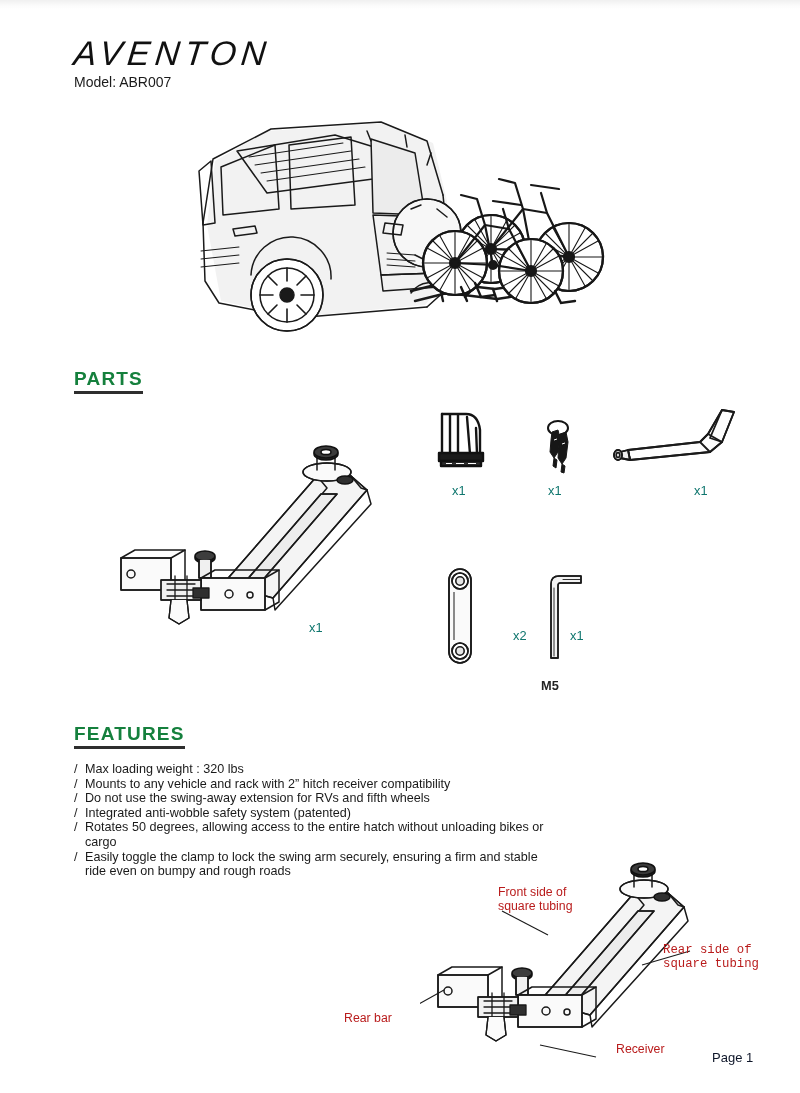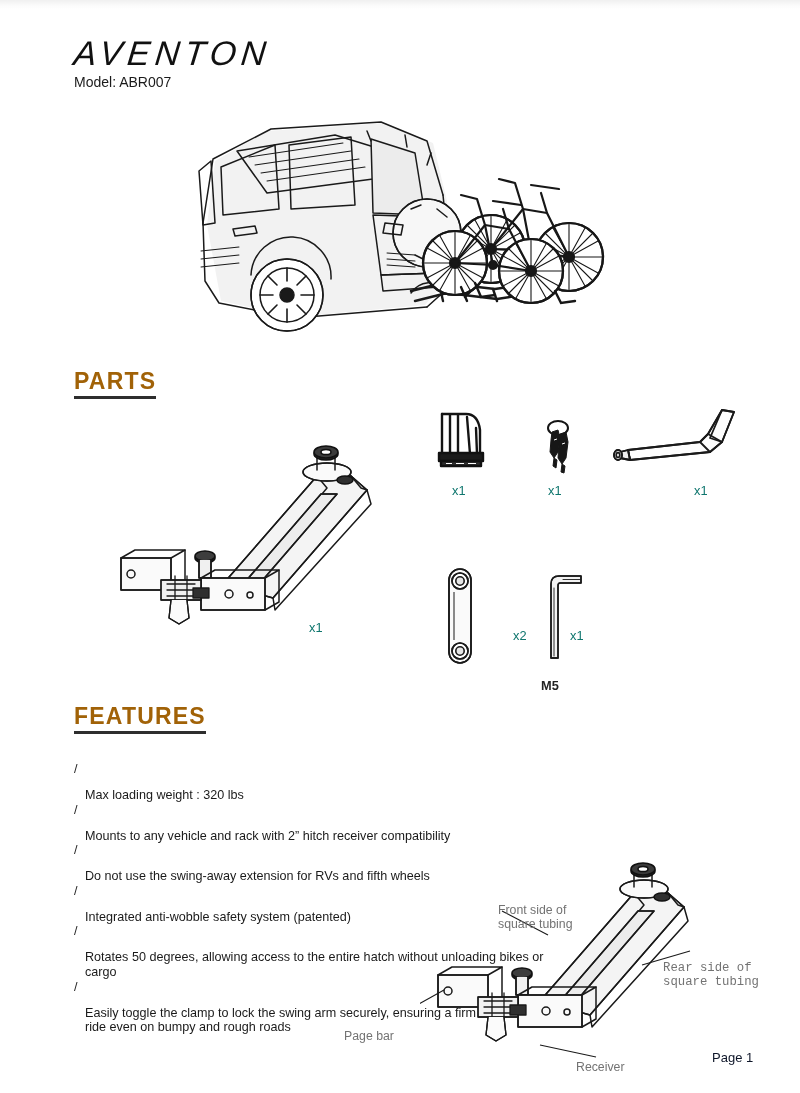--- a/index.html
+++ b/index.html
@@ -44,39 +44,39 @@
     left: 74px;
     top: 74px;
     font-size: 14px;
     color: #1a1a1a;
     white-space: nowrap;
   }
 
   
   .sec-head {
     position: absolute;
-    font-size: 23px;
+    font-size: 19px;
     font-weight: bold;
     letter-spacing: 1.2px;
-    color: #a16207;
+    color: #15803d;
     padding-bottom: 3px;
     white-space: nowrap;
   }
   .sec-head::after {
     content: "";
     display: block;
     position: absolute;
     left: 0;
     bottom: -1px;
     width: 100%;
     height: 3.5px;
     background: #2e2e2e;
   }
   #parts-head { left: 74px; top: 368px; }
-  #features-head { left: 74px; top: 703px; }
+  #features-head { left: 74px; top: 723px; }
 
   
   .features {
     position: absolute;
     left: 74px;
     top: 762px;
     width: 470px;
     font-size: 12.6px;
     line-height: 14.6px;
     color: #1a1a1a;
@@ -84,21 +84,21 @@
   .feat-row {
     display: flex;
     align-items: flex-start;
     margin-bottom: 0px;
   }
   .feat-slash {
     flex: 0 0 auto;
     width: 11px;
     color: #1a1a1a;
   }
-  .feat-text { flex: 1 1 auto; margin-top: 26px; }
+  .feat-text { flex: 1 1 auto; }
 
   
   .qty {
     position: absolute;
     font-size: 12.8px;
     color: #0f766e;
     white-space: nowrap;
   }
   .part-caption {
     position: absolute;
@@ -106,23 +106,22 @@
     font-weight: 600;
     color: #232323;
     white-space: nowrap;
   }
 
   
   .callout {
     position: absolute;
     font-size: 12.3px;
     line-height: 13.5px;
-    color: #737373;
+    color: #b91c1c;
     white-space: pre-line;
-    margin-top: 18px;
   }
 
   .page-num {
     position: absolute;
     left: 712px;
     top: 1050px;
     font-size: 13px;
     color: #0f172a;
     white-space: nowrap;
   }
@@ -487,18 +486,18 @@
         <path d="M-12 165 L24 145"></path>
         <path d="M120 200 L176 212"></path>
       </g>
     </svg>
   </div>
 
   <div class="callout" style="left:498px; top:886px;">Front side of
 square tubing</div>
   <div class="callout" style="left:663px; top:944px;font-family:Liberation Mono, monospace;">Rear side of
 square tubing</div>
-  <div class="callout" style="left:344px; top:1012px;">Page bar</div>
-  <div class="callout" style="left:576px; top:1043px;">Receiver</div>
+  <div class="callout" style="left:344px; top:1012px;">Rear bar</div>
+  <div class="callout" style="left:616px; top:1043px;">Receiver</div>
 
   <div class="page-num">Page 1</div>
 
 </div>
 
 </body></html>

